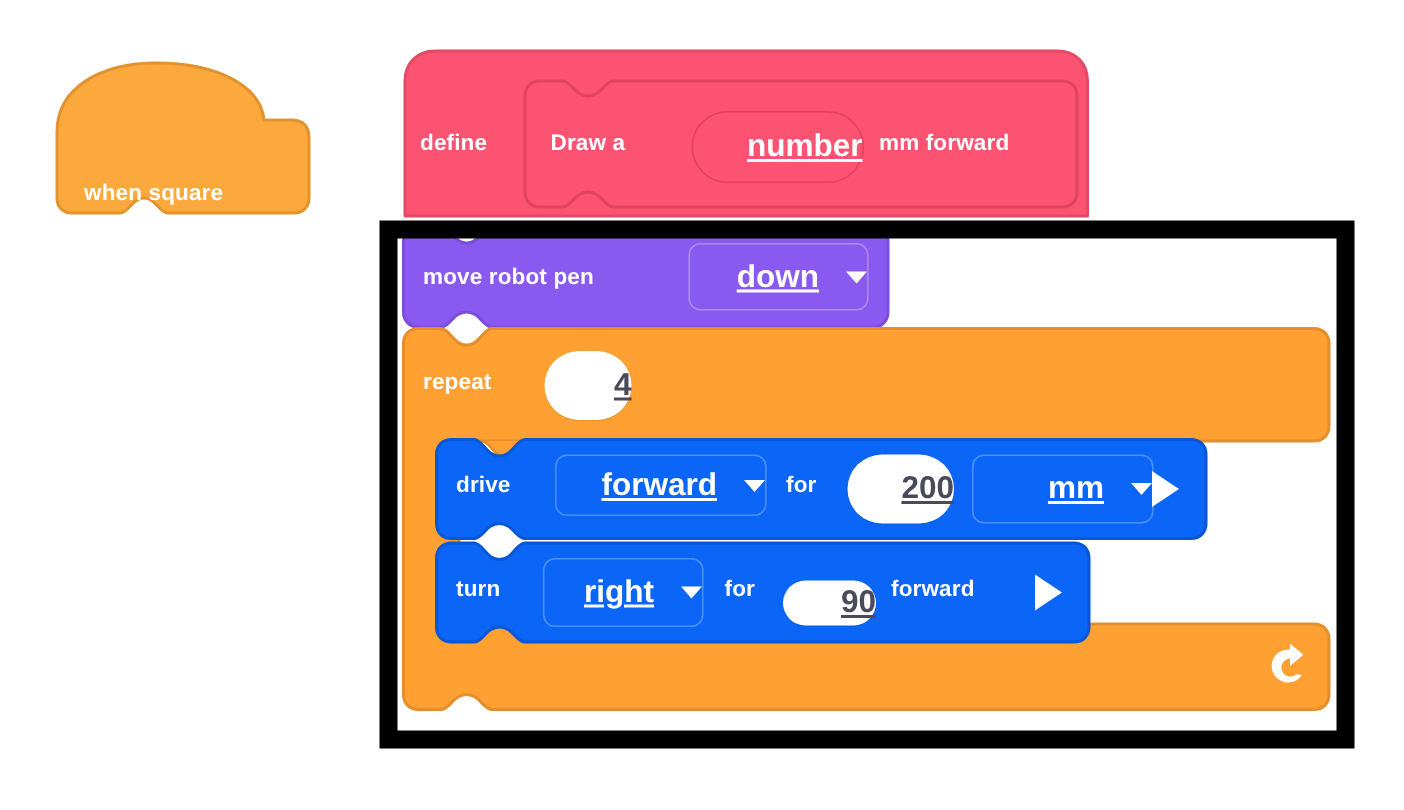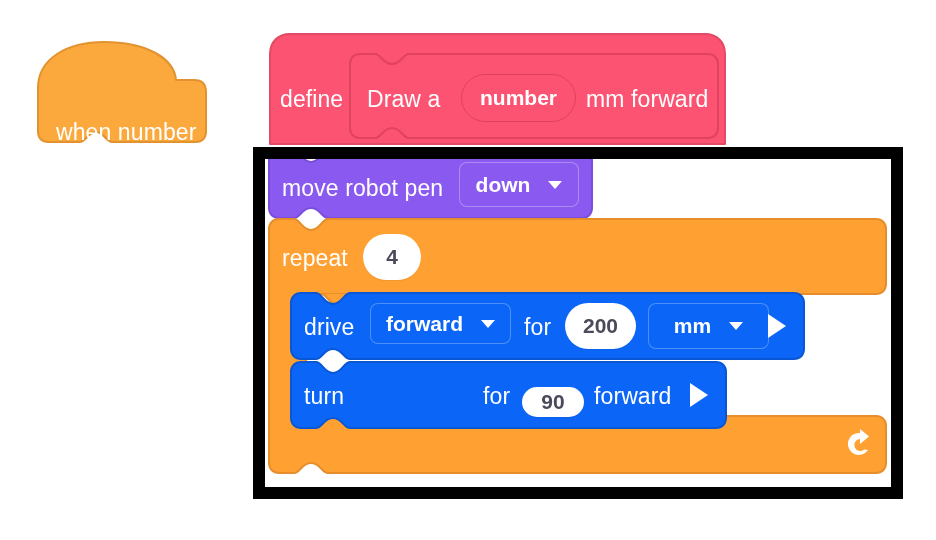--- a/index.html
+++ b/index.html
@@ -8,33 +8,34 @@
     background:#ffffff;
     font-family:"Liberation Sans","DejaVu Sans",sans-serif;
     overflow:hidden;
     position:relative;
   }
   #stage{position:absolute;left:0;top:0;width:936px;height:540px;}
   .blk{position:absolute;}
   .lbl{
     position:absolute;
     color:#ffffff;
-    font-weight:normal;
-    font-size:23px;
+    font-weight:bold;
+    font-size:15px;
     letter-spacing:.1px;
     white-space:nowrap;
     line-height:1;
     user-select:none;
   }
   
   .chip{
     position:absolute;
-    display:flex;align-items:center;justify-content:center;
+    display:flex;align-items:center;justify-content:flex-end;
     box-sizing:border-box;
     white-space:nowrap;
+    text-decoration:underline;
   }
   .chip-drop{
     border-radius:8px;
     border:1px solid rgba(0,0,0,0.12);
     color:#fff;font-weight:bold;font-size:21px;
     gap:18px;
   }
   .chip-num{
     border-radius:999px;
     background:#ffffff;
@@ -86,21 +87,21 @@
                L160,44
                C168,44 172,48 172,56
                L172,96
                C172,102 168,106 162,106
                L78,106
                C72,106 70,96 62,96
                C54,96 52,106 46,106
                L14,106
                C8,106 4,102 4,96 Z" fill="#FBA93C" stroke="#E2932F" stroke-width="2" stroke-linejoin="round"></path>
     </svg>
-    <div class="lbl" style="left:22px;top:85px;">when number</div>
+    <div class="lbl" style="left:22px;top:85px;">when square</div>
   </div>
 
   <div class="blk" style="left:268px;top:32px;">
     <svg width="466" height="120" viewBox="0 0 466 120">
       <path d="M2,22
                C2,10 10,2 22,2
                L437,2
                C449,2 457,10 457,22
                L457,112
                L2,112 Z" fill="#FC5372" stroke="#E24A66" stroke-width="2" stroke-linejoin="round"></path>
@@ -239,20 +240,24 @@
                C432,1 436,5 436,11
                L436,57
                C436,63 432,67 426,67
                L60,67
                C54,67 52,57 43,57
                C34,57 32,67 26,67
                L11,67
                C5,67 1,63 1,57 Z" fill="#0B66F7" stroke="#0A57D6" stroke-width="2" stroke-linejoin="round"></path>
     </svg>
     <div class="lbl" style="left:14px;top:24px;">turn</div>
+    <div class="chip chip-drop" style="left:72px;top:11px;width:107px;height:46px;background:#0B66F7;border-color:rgba(255,255,255,0.28);">
+      <span>right</span>
+      <span class="caret"></span>
+    </div>
     <div class="lbl" style="left:193px;top:24px;">for</div>
     <div class="chip chip-num" style="left:232px;top:26px;width:62px;height:30px;">
       <span>90</span>
     </div>
     <div class="lbl" style="left:304px;top:24px;">forward</div>
     <span class="play" style="left:400px;top:22px;"></span>
   </div>
 
   <div id="frame"></div>
 

